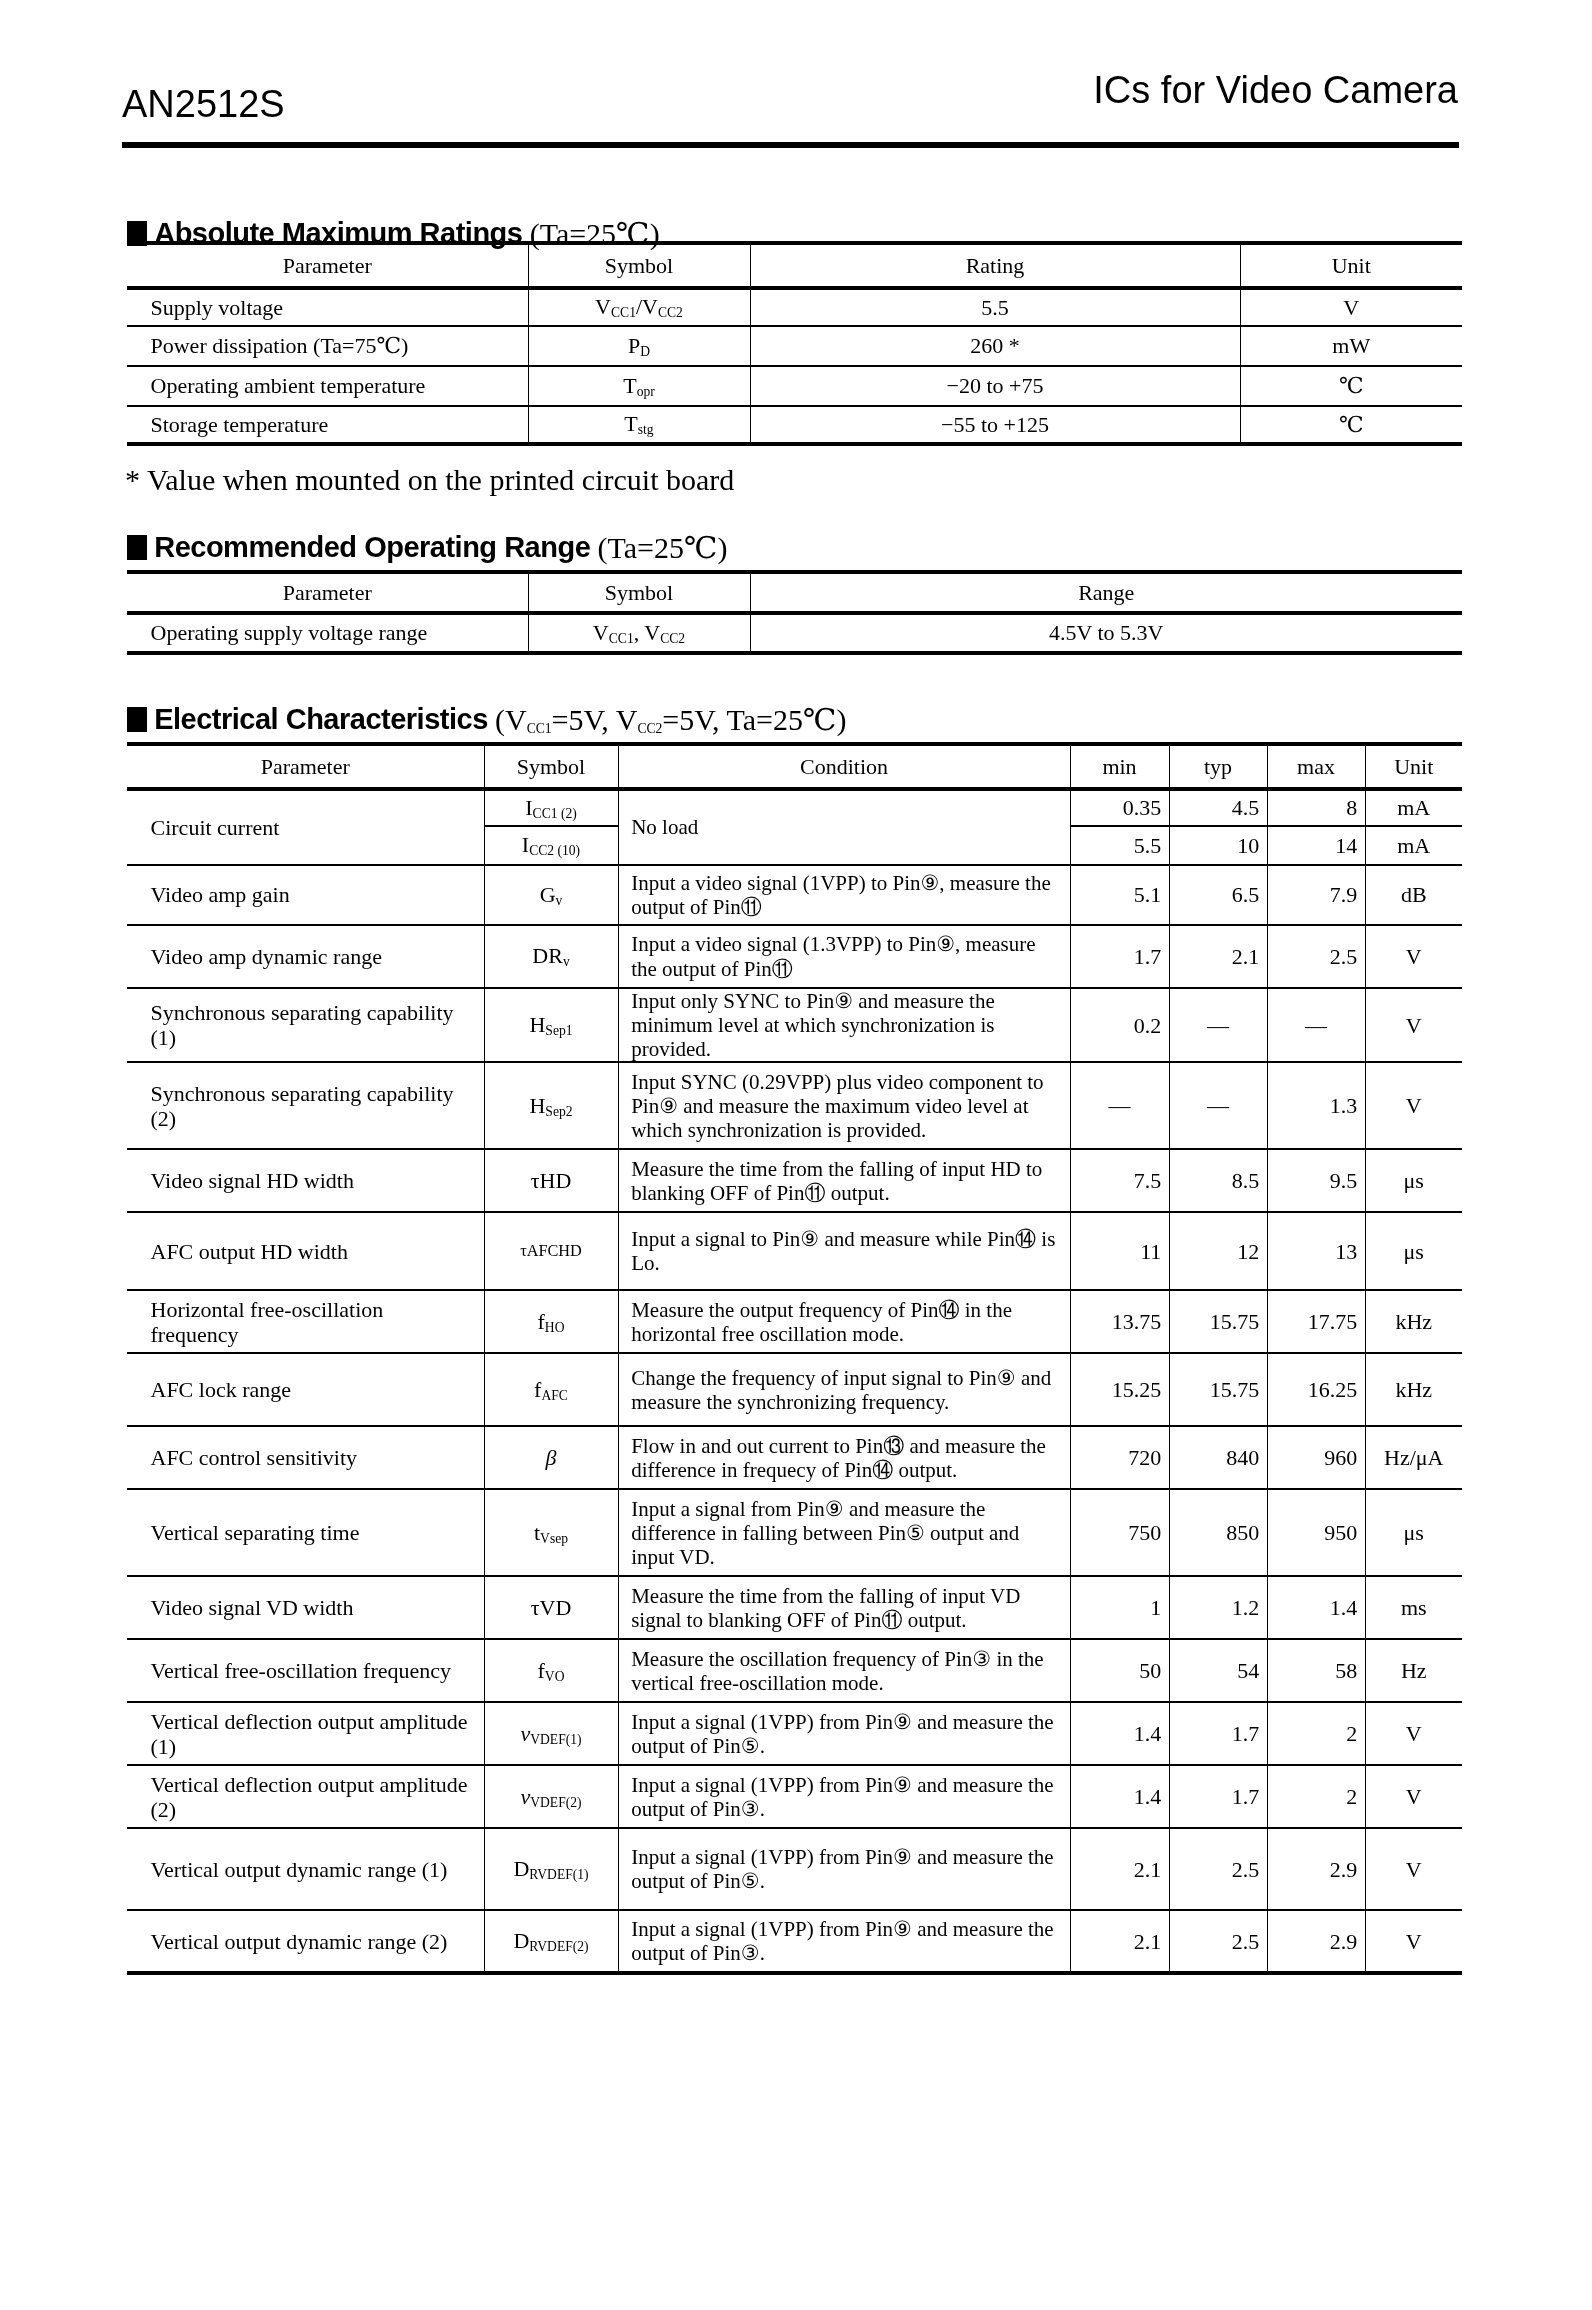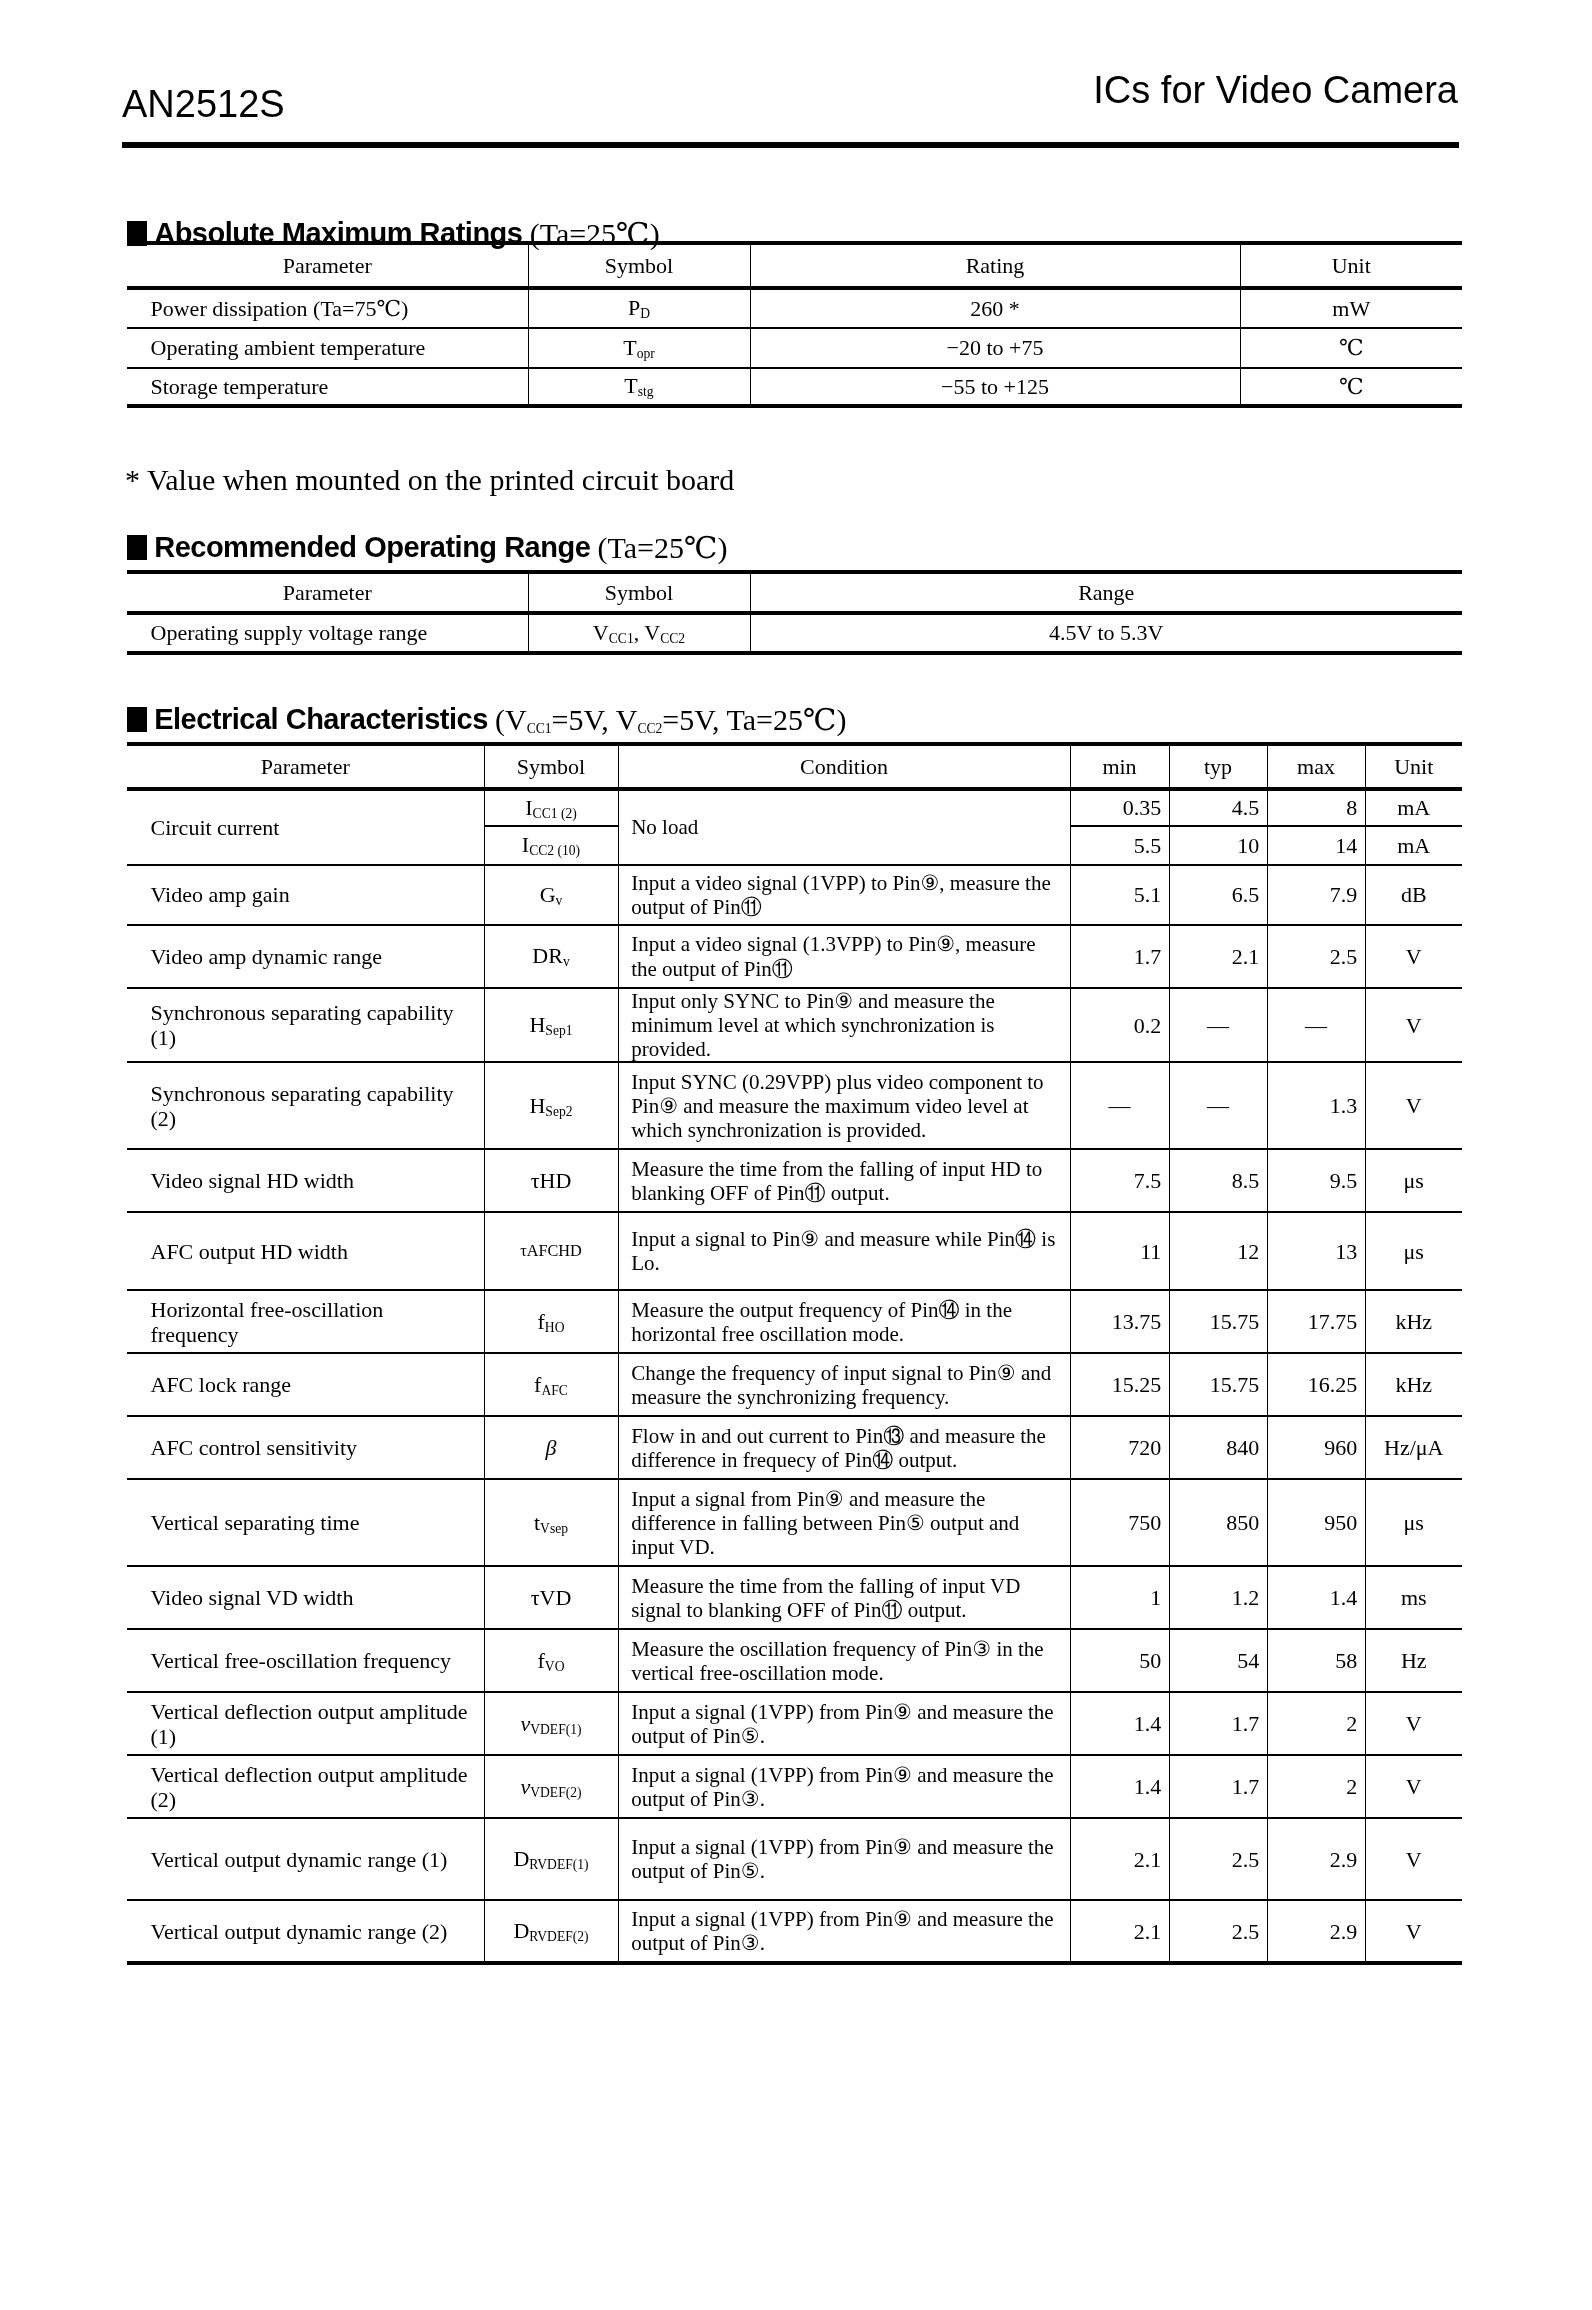--- a/index.html
+++ b/index.html
@@ -54,20 +54,26 @@
     </colgroup>
   <thead>
     <tr style="height:45px;">
       <th>Parameter</th>
       <th>Symbol</th>
       <th>Rating</th>
       <th>Unit</th>
     </tr>
   </thead>
   <tbody>
+    <tr style="height:38px;">
+      <td class="l param">Supply voltage</td>
+      <td class="c">V<sub>CC1</sub>/V<sub>CC2</sub></td>
+      <td class="c">5.5</td>
+      <td class="c">V</td>
+    </tr>
     <tr style="height:40px;">
       <td class="l param">Power dissipation (Ta=75℃)</td>
       <td class="c">P<sub>D</sub></td>
       <td class="c">260 *</td>
       <td class="c">mW</td>
     </tr>
     <tr style="height:40px;">
       <td class="l param">Operating ambient temperature</td>
       <td class="c">T<sub>opr</sub></td>
       <td class="c">−20  to  +75</td>
@@ -210,21 +216,21 @@
     </tr>
     <tr style="height:63px;">
       <td class="l param">Horizontal free-oscillation frequency</td>
       <td class="c">f<sub>HO</sub></td>
       <td class="l cond-cell">Measure the output frequency of Pin⑭ in the horizontal free oscillation mode.</td>
       <td class="r">13.75</td>
       <td class="r">15.75</td>
       <td class="r">17.75</td>
       <td class="c">kHz</td>
     </tr>
-    <tr style="height:63px;">
+    <tr style="height:73px;">
       <td class="l param">AFC lock range</td>
       <td class="c">f<sub>AFC</sub></td>
       <td class="l cond-cell small">Change the frequency of input signal to Pin⑨ and measure the synchronizing frequency.</td>
       <td class="r">15.25</td>
       <td class="r">15.75</td>
       <td class="r">16.25</td>
       <td class="c">kHz</td>
     </tr>
     <tr style="height:63px;">
       <td class="l param">AFC control sensitivity</td>

